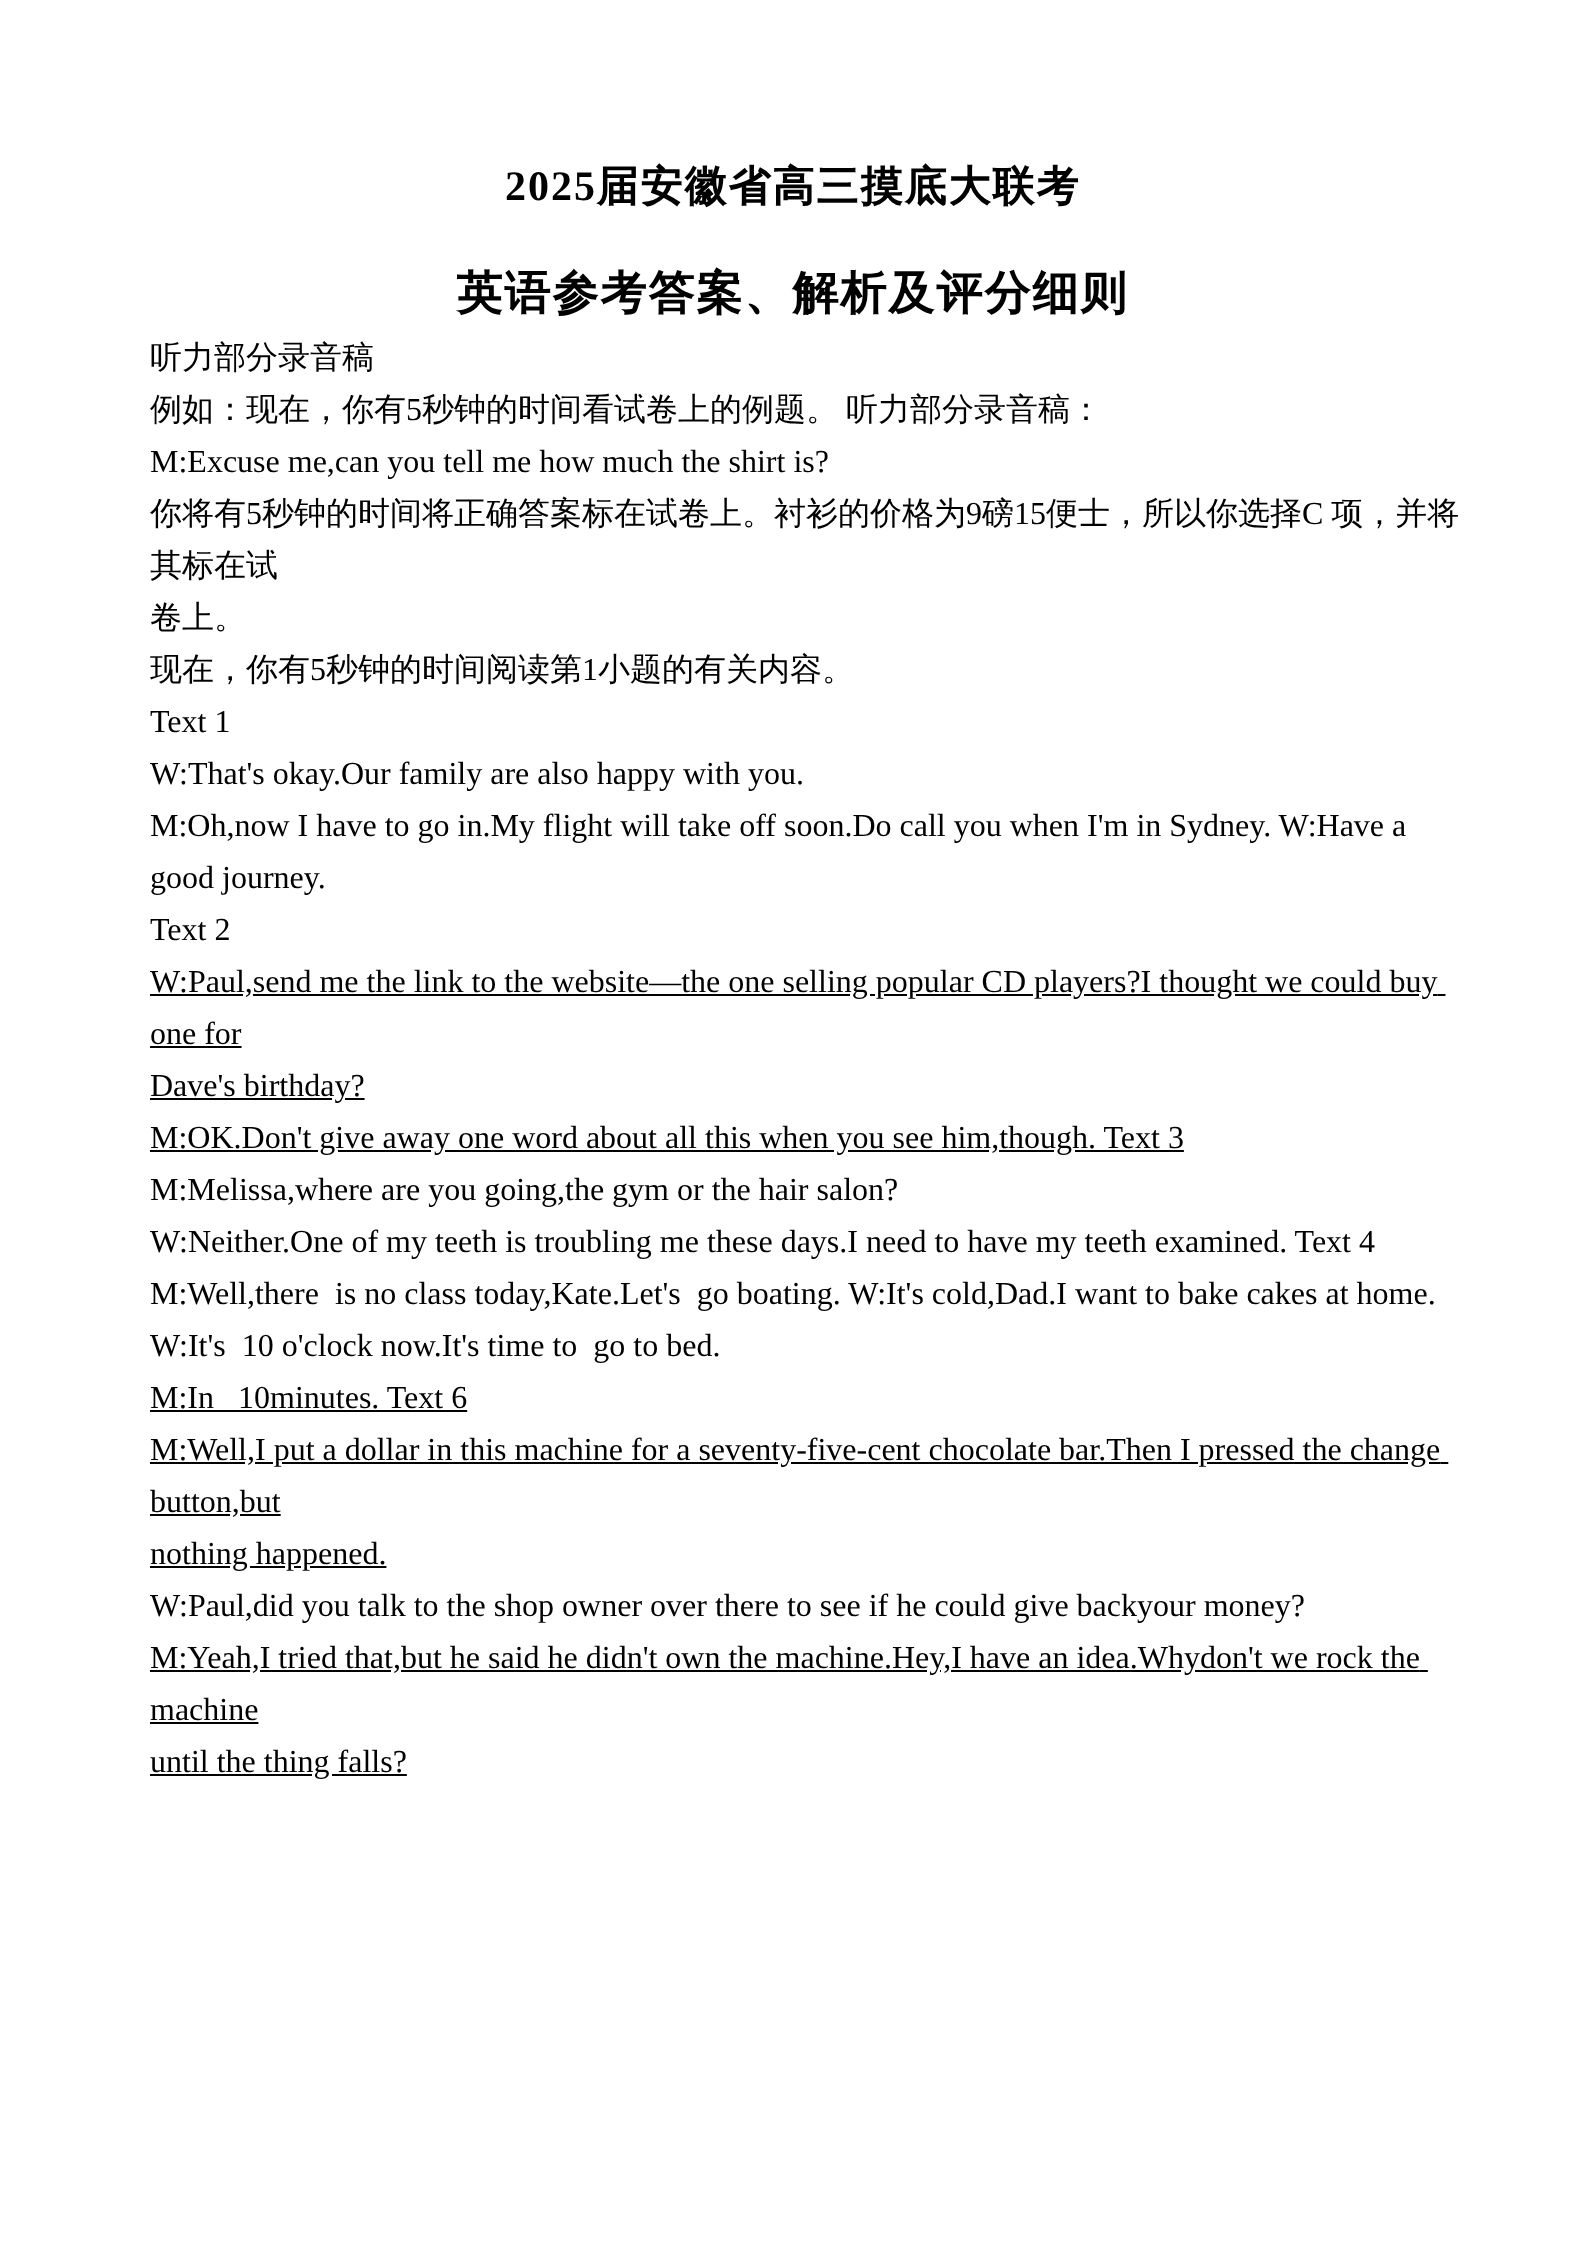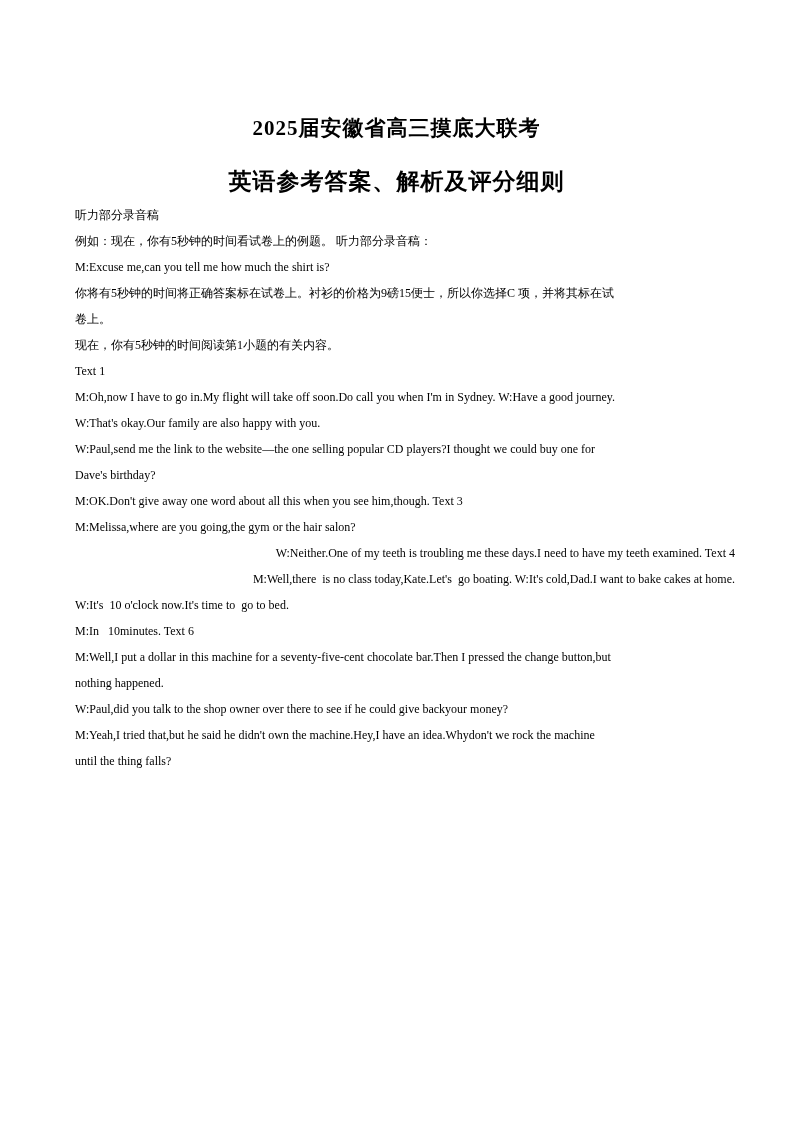--- a/index.html
+++ b/index.html
@@ -11,71 +11,72 @@
     width: 793px;
     height: 1122px;
     overflow: hidden;
     color: #000000;
     font-family: "Liberation Serif", "DejaVu Serif", serif;
   }
   .page {
     width: 793px;
     height: 1122px;
     box-sizing: border-box;
-    padding-top: 116px;
+    padding-top: 81px;
   }
   .title {
     font-size: 21px;
     font-weight: 700;
     text-align: center;
     margin: 0;
     line-height: 1.2;
     letter-spacing: 1px;
   }
   .subtitle {
     font-size: 23px;
     font-weight: 700;
     text-align: center;
     margin: 27px 0 0 0;
     line-height: 1.2;
     letter-spacing: 1px;
   }
   .content {
     width: 660px;
     margin: 6px 12px 0 75px;
-    font-size: 12px;
+    font-size: 16px;
     line-height: 26px;
   }
   .content p {
     margin: 0;
     white-space: pre-wrap;
   }
-  .g0 { margin-bottom: 0; }
-  .gs { margin-bottom: 3px; text-align: right; }
+  .g0 { margin-bottom: 0; text-decoration: underline; }
+  .gs { margin-bottom: 3px; }
   .gm { margin-bottom: 9px; }
   .gl { margin-bottom: 13px; }
   .italic { font-style: italic; }
 </style>
 </head>
 <body>
 
 <div class="page">
   <h1 class="title">2025届安徽省高三摸底大联考</h1>
   <h2 class="subtitle">英语参考答案、解析及评分细则</h2>
 
   <div class="content">
     <p class="gm">听力部分录音稿</p>
     <p class="gm">例如：现在，你有5秒钟的时间看试卷上的例题。 听力部分录音稿：</p>
     <p class="gm">M:Excuse me,can you tell me how much the shirt is?</p>
     <p class="gm">你将有5秒钟的时间将正确答案标在试卷上。衬衫的价格为9磅15便士，所以你选择C 项，并将其标在试
 卷上。</p>
     <p class="gm">现在，你有5秒钟的时间阅读第1小题的有关内容。</p>
     <p class="gm">Text 1</p>
+    <p class="gm">W:That's okay.Our family are also happy with you.</p>
     <p class="gm">M:Oh,now I have to go in.My flight will take off soon.Do call you when I'm in Sydney. W:Have a good journey.</p>
-    <p class="gm">W:That's okay.Our family are also happy with you.</p>
+    <p class="gm">Text 2</p>
     <p class="g0">W:Paul,send me the link to the website—the one selling popular CD players?I thought we could buy one for
 Dave's birthday?</p>
     <p class="g0">M:OK.Don't give away one word about all this when you see him,though. Text 3</p>
     <p class="gl">M:Melissa,where are you going,the gym or the hair salon?</p>
     <p class="gs">W:Neither.One of my teeth is troubling me these days.I need to have my teeth examined. Text 4</p>
     <p class="gs">M:Well,there  is no class today,Kate.Let's  go boating. W:It's cold,Dad.I want to bake cakes at home.</p>
     <p class="gm">W:It's  10 o'clock now.It's time to  go to bed.</p>
     <p class="g0">M:In   10minutes. Text 6</p>
     <p class="g0">M:Well,I put a dollar in this machine for a seventy-five-cent chocolate bar.Then I pressed the change button,but
 nothing happened.</p>

